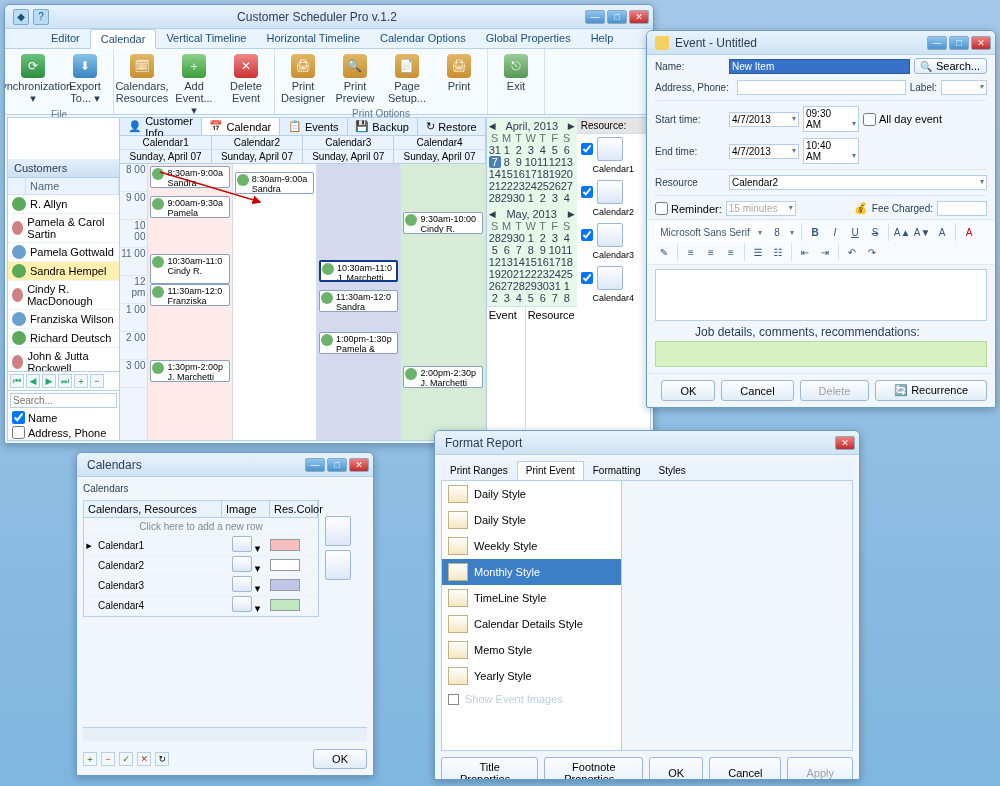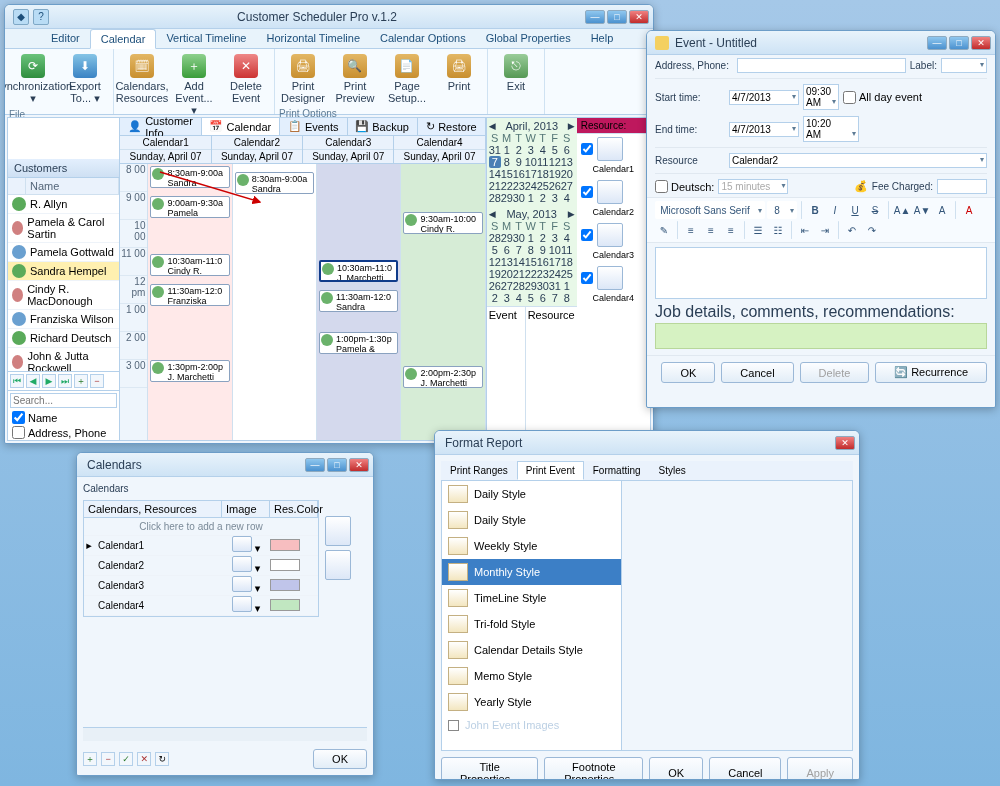--- a/index.html
+++ b/index.html
@@ -23,21 +23,21 @@
 
   .ribbon-tabs { display:flex; background:#e8f3fb; border-bottom:1px solid #b4d0ea; padding-left:36px; height:20px; }
   .ribbon-tabs .tab { padding:3px 10px; color:#1d4f7a; cursor:pointer; font-size:11px; }
   .ribbon-tabs .tab.active { background:#fff; border:1px solid #b4d0ea; border-bottom-color:#fff; border-radius:3px 3px 0 0; margin-bottom:-1px; }
 
   .ribbon { display:flex; background:#f6fbff; border-bottom:1px solid #b4d0ea; height:66px; }
   .rgroup { border-right:1px solid #cfe2f2; display:flex; flex-direction:column; padding:2px 4px 0; }
   .rgroup .items { display:flex; gap:4px; flex:1; }
   .rbtn { width:48px; display:flex; flex-direction:column; align-items:center; justify-content:flex-start; gap:2px; padding:2px; border:1px solid transparent; border-radius:3px; cursor:pointer; text-align:center; font-size:10px; color:#2a3e55; }
   .rbtn .ricon { width:24px; height:24px; background:linear-gradient(#e3b765,#c88f2f); border-radius:4px; display:flex; align-items:center; justify-content:center; color:#fff; font-size:12px; }
-  .rgroup .glabel { font-size:10px; color:#5d7b95; padding:1px 0 2px; }
+  .rgroup .glabel { text-align:center; font-size:10px; color:#5d7b95; padding:1px 0 2px; }
 
   .main-body { display:flex; position:absolute; top:112px; bottom:2px; left:2px; right:2px; border:1px solid #b4d0ea; background:#fff; }
 
   
   .left-col { width:130px; border-right:1px solid #b4d0ea; display:flex; flex-direction:column; }
   .left-col .header { background:linear-gradient(#e3effd,#cee0f3); border-bottom:1px solid #b4d0ea; padding:3px 6px; font-size:11px; color:#2a3e55;margin-top:41px; }
   .cust-grid { flex:1; overflow:hidden; }
   .cust-row { display:flex; align-items:center; gap:4px; padding:2px 4px; border-bottom:1px solid #eef3f9; cursor:pointer; }
   .cust-row.sel { background:#fff0b0; }
   .cust-row .ava { width:14px; height:14px; border-radius:50%; background:#5aaa5a; }
@@ -76,21 +76,21 @@
   
   .right-col { width:190px; border-left:1px solid #b4d0ea; display:flex; }
   .mini-cal { width:90px; background:#e8f8e8; padding:2px; }
   .mini-head { display:flex; justify-content:space-between; font-size:9px; color:#2a3e55; align-items:center; }
   .mini-grid { font-size:8px; color:#2a3e55; }
   .mini-grid .r { display:flex; }
   .mini-grid .r span { width:12px; height:12px; text-align:center; }
   .mini-grid .wd { color:#577; }
   .mini-grid .cur { background:#4a7fb5; color:#fff; border-radius:2px; }
   .res-col { flex:1; display:flex; flex-direction:column; }
-  .res-head { background:#be185d; border-bottom:1px solid #cfe0ef; font-size:10px; padding:2px 4px; }
+  .res-head { background:#e5e5e5; border-bottom:1px solid #cfe0ef; font-size:10px; padding:2px 4px; }
   .res-item { display:flex; align-items:center; gap:4px; padding:3px 4px; font-size:10px; }
   .res-item input { width:12px; height:12px; }
   .res-icon { width:26px; height:24px; background:linear-gradient(#fff,#dce7f7); border:1px solid #9bb8d7; border-radius:2px; }
 
   
   #calendarsDlg { left:76px; top:452px; width:298px; height:324px; }
   .grid { margin:6px; border:1px solid #b4d0ea; }
   .grid-h { display:flex; background:#eaf2fc; font-size:10px; border-bottom:1px solid #b4d0ea; }
   .grid-h div { padding:2px 4px; border-right:1px solid #b4d0ea; }
   .grid-add { text-align:center; font-size:10px; color:#7a8a98; padding:3px; border-bottom:1px solid #eef3f9; cursor:pointer; }
@@ -109,21 +109,21 @@
   .form-row { display:flex; align-items:center; gap:4px; padding:3px 8px; }
   .form-row label { width:70px; font-size:10px; color:#2a3e55; }
   .field { border:1px solid #b4d0ea; font-size:10px; padding:1px 2px; }
   .name-field { flex:1; background:#3871c8; color:#fff; border:1px solid #2a5a9a; padding:1px 2px; font-size:10px; }
   .combo { border:1px solid #b4d0ea; font-size:10px; padding:1px 12px 1px 2px; position:relative; display:inline-block; background:#fff; }
   .combo::after { content:'▾'; position:absolute; right:2px; color:#5d7b95; font-size:8px; }
   .tb { display:flex; flex-wrap:wrap; gap:2px; padding:3px 8px; border-top:1px solid #e0e8f0; border-bottom:1px solid #e0e8f0; background:#f7fbff; }
   .tb span { width:18px; height:18px; border:1px solid transparent; display:flex; align-items:center; justify-content:center; font-size:10px; cursor:pointer; border-radius:2px; color:#34567a; }
   .tb .sep { width:1px; background:#cfe0ef; border:none; margin:0 2px; }
   .memo { margin:4px 8px; border:1px solid #b4d0ea; height:52px; background:#fff; }
-  .job-label { font-size:16px; color:#2a3e55; padding:0 8px; }
+  .job-label { font-size:12px; color:#2a3e55; padding:0 8px;margin-left:40px; }
   .job { margin:2px 8px 6px; border:1px solid #b8d79b; background:#d6f2c2; height:26px; }
   .ev-footer { display:flex; gap:6px; justify-content:flex-end; padding:6px 8px; border-top:1px solid #e0e8f0; }
   .btn.disabled { color:#a0a0a0; }
   .chk { display:flex; align-items:center; gap:3px; font-size:10px; }
   .ev-footer .btn.rec::before { content:'🔄 '; }
 
   
   #reportDlg { left:434px; top:430px; width:426px; height:350px; }
   .rtabs { display:flex; background:#eaf2fc; border-bottom:1px solid #b4d0ea; margin:6px 6px 0; height:20px; }
   .rtabs .t { padding:3px 8px; font-size:10px; cursor:pointer; border:1px solid transparent; }
@@ -352,21 +352,21 @@
             <div>12 pm</div>
             <div>1 00</div>
             <div>2 00</div>
             <div>3 00</div>
           </div>
         <div class="col a" id="col0">
             <div class="appt" style="top: 2px; height: 22px;">8:30am-9:00a
 Sandra</div>
             <div class="appt" style="top: 32px; height: 22px;">9:00am-9:30a
 Pamela</div>
-            <div class="appt" style="top: 90px; height: 22px;">10:30am-11:0
+            <div class="appt" style="top: 90px; height: 30px;">10:30am-11:0
 Cindy R.</div>
             <div class="appt" style="top: 120px; height: 22px;">11:30am-12:0
 Franziska</div>
             <div class="appt" style="top: 196px; height: 22px;">1:30pm-2:00p
 J. Marchetti</div>
           </div>
         <div class="col b" id="col1">
             <div class="appt" style="top: 8px; height: 22px;">8:30am-9:00a
 Sandra</div>
           </div>
@@ -635,50 +635,55 @@
   <div class="title-bar">
     <span style="width:14px;height:14px;background:#f4d060;border-radius:2px;margin-right:4px;"></span>
     <div class="title">Event - Untitled</div>
     <div class="winbtns">
       <span class="min">—</span>
       <span class="max">□</span>
       <span class="close">✕</span>
     </div>
   </div>
   <div class="form-row">
+    <label>Name:</label>
+    <div class="name-field" style="flex:1">New Item</div>
+    <button class="btn" style="padding:1px 6px; font-size:10px;">🔍 <span>Search...</span></button>
+  </div>
+  <div class="form-row">
     <label style="width:78px">Address, Phone:</label>
     <input class="field" style="flex: 1 1 0%;">
     <label style="width:auto">Label:</label>
     <span class="combo" style="width:46px">&nbsp;</span>
   </div>
   <div style="height:1px;background:#e0e8f0;margin:2px 8px;"></div>
   <div class="form-row">
     <label>Start time:</label>
     <span class="combo" style="width:70px">4/7/2013</span>
-    <span class="combo" style="width:36px">09:30 AM</span>
+    <span class="combo" style="width:56px">09:30 AM</span>
     <div class="chk">
         <input type="checkbox" style="">
         <span>All day event</span>
       </div>
   </div>
   <div class="form-row">
     <label>End time:</label>
     <span class="combo" style="width:70px">4/7/2013</span>
-    <span class="combo" style="width:56px">10:20 AM</span>
+    <span class="combo" style="width:56px">10:40 AM</span>
   </div>
   <div style="height:1px;background:#e0e8f0;margin:2px 8px;"></div>
   <div class="form-row">
     <label>Resource</label>
     <span class="combo" style="flex:1">Calendar2</span>
   </div>
   <div style="height:1px;background:#e0e8f0;margin:2px 8px;"></div>
   <div class="form-row">
     <div class="chk">
         <input type="checkbox" style="">
-        <span>Deutsch:</span>
+        <span>Reminder:</span>
       </div>
     <span class="combo" style="width:70px;color:#aaa">15 minutes</span>
     <span style="flex:1"></span>
     <span style="color:#d8a000">💰</span>
     <label style="width:auto">Fee Charged:</label>
     <input class="field" style="width: 50px;">
   </div>
   <div class="tb">
     <span class="combo" style="width:110px">Microsoft Sans Serif</span>
     <span class="combo" style="width:30px">8</span>
@@ -749,37 +754,33 @@
         <div class="style-item sel">
           <span class="style-icon"></span>
           <span>Monthly Style</span>
         </div>
         <div class="style-item">
           <span class="style-icon"></span>
           <span>TimeLine Style</span>
         </div>
         <div class="style-item">
           <span class="style-icon"></span>
-          <span>Tri-fold Style</span>
-        </div>
-        <div class="style-item">
-          <span class="style-icon"></span>
           <span>Calendar Details Style</span>
         </div>
         <div class="style-item">
           <span class="style-icon"></span>
           <span>Memo Style</span>
         </div>
         <div class="style-item">
           <span class="style-icon"></span>
           <span>Yearly Style</span>
         </div>
         <div class="style-item" style="color: rgb(188, 208, 228);">
           <span class="chk2"></span>
-          <span>John Event Images</span>
+          <span>Show Event Images</span>
         </div>
       </div>
   </div>
   <div class="rfooter">
     <div style="display:flex; gap:6px;">
       <button class="btn">Title Properties...</button>
       <button class="btn">Footnote Properties...</button>
     </div>
     <div class="right">
       <button class="btn">OK</button>

